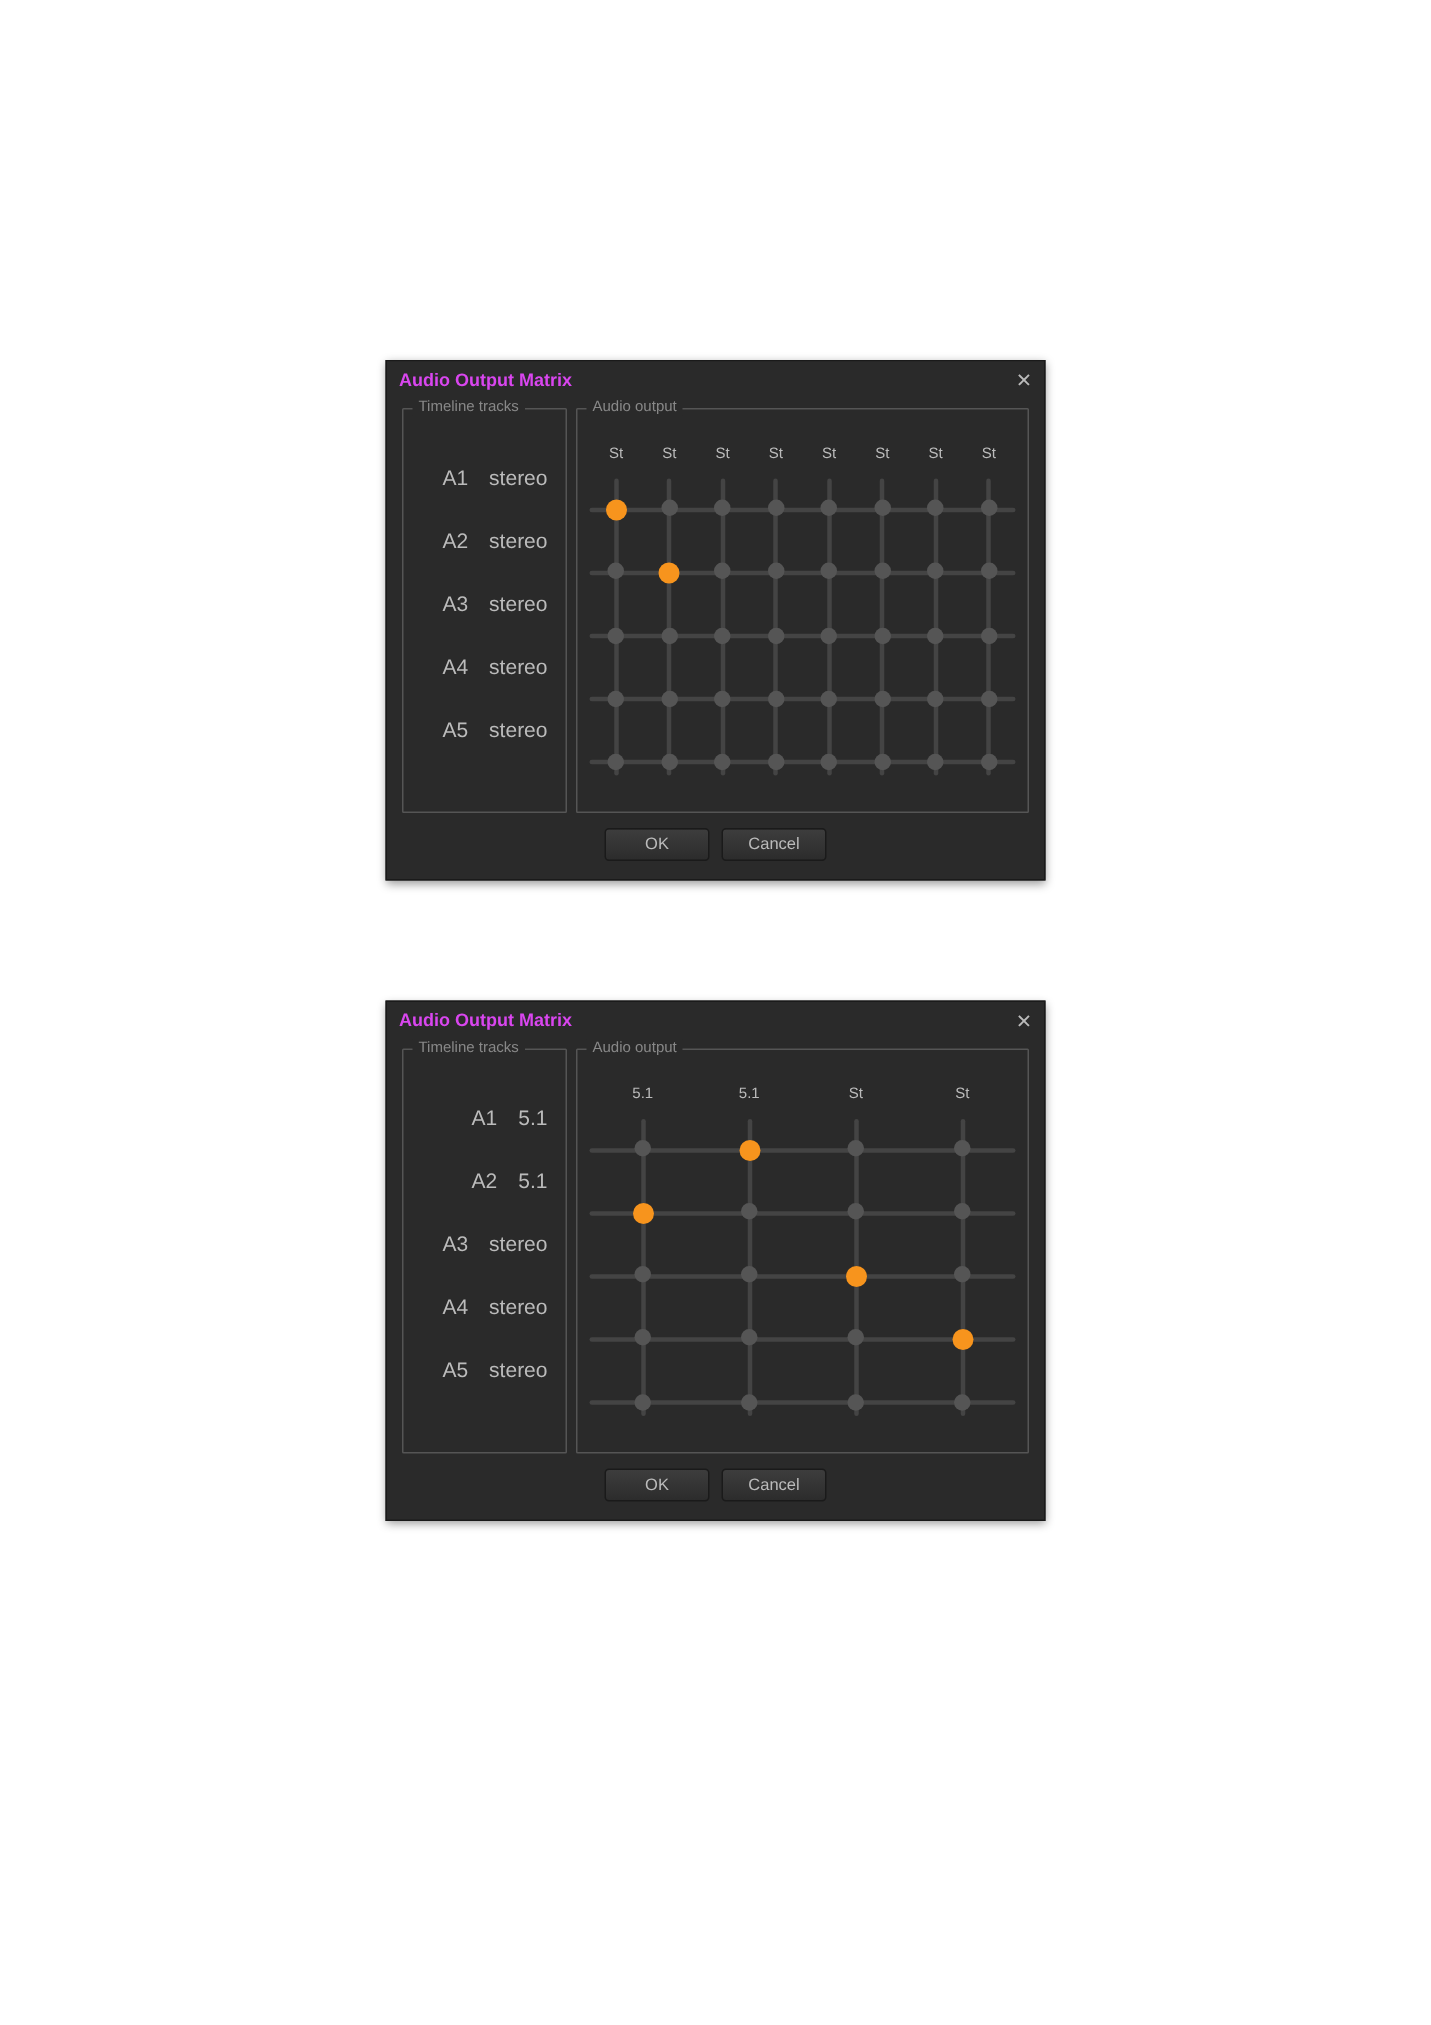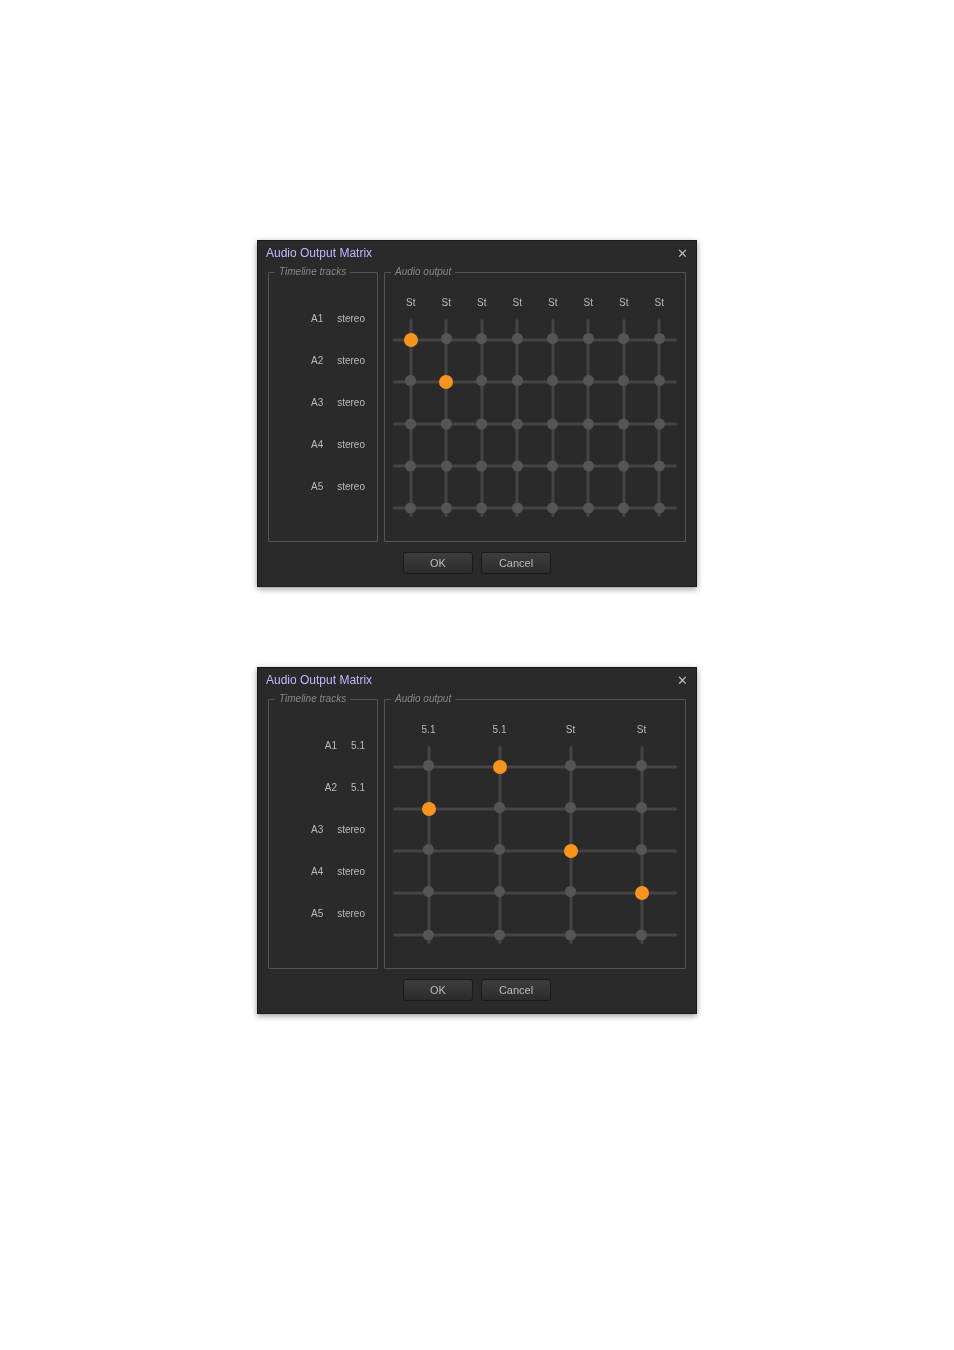--- a/index.html
+++ b/index.html
@@ -19,22 +19,22 @@
     box-shadow: 0 2px 6px rgba(0,0,0,0.4);
   }
   .titlebar {
     display: flex;
     align-items: center;
     justify-content: space-between;
     padding: 5px 8px 4px 8px;
     background: #2a2a2a;
   }
   .titlebar .title {
-    color: #c4b5fd;
-    font-weight: normal;
+    color: #d946ef;
+    font-weight: bold;
     font-size: 12px;
   }
   .titlebar .close {
     color: #bbb;
     font-size: 13px;
     line-height: 1;
     cursor: pointer;
   }
   .content {
     display: flex;
@@ -48,33 +48,32 @@
     border-radius: 1px;
   }
   .legend {
     position: absolute;
     top: -7px;
     left: 6px;
     background: #2a2a2a;
     padding: 0 4px;
     color: #888;
     font-size: 10px;
-    font-style: italic;
   }
   .tracks {
     width: 92px;
   }
   .track-row {
     display: flex;
     justify-content: flex-end;
     gap: 14px;
     height: 42px;
     align-items: center;
     color: #bbb;
-    font-size: 10px;
+    font-size: 14px;
     padding-right: 4px;
   }
   .track-row:first-child { margin-top: 22px; }
   .output-area {
     flex: 1;
     position: relative;
   }
   .grid-inner {
     position: relative;
   }

